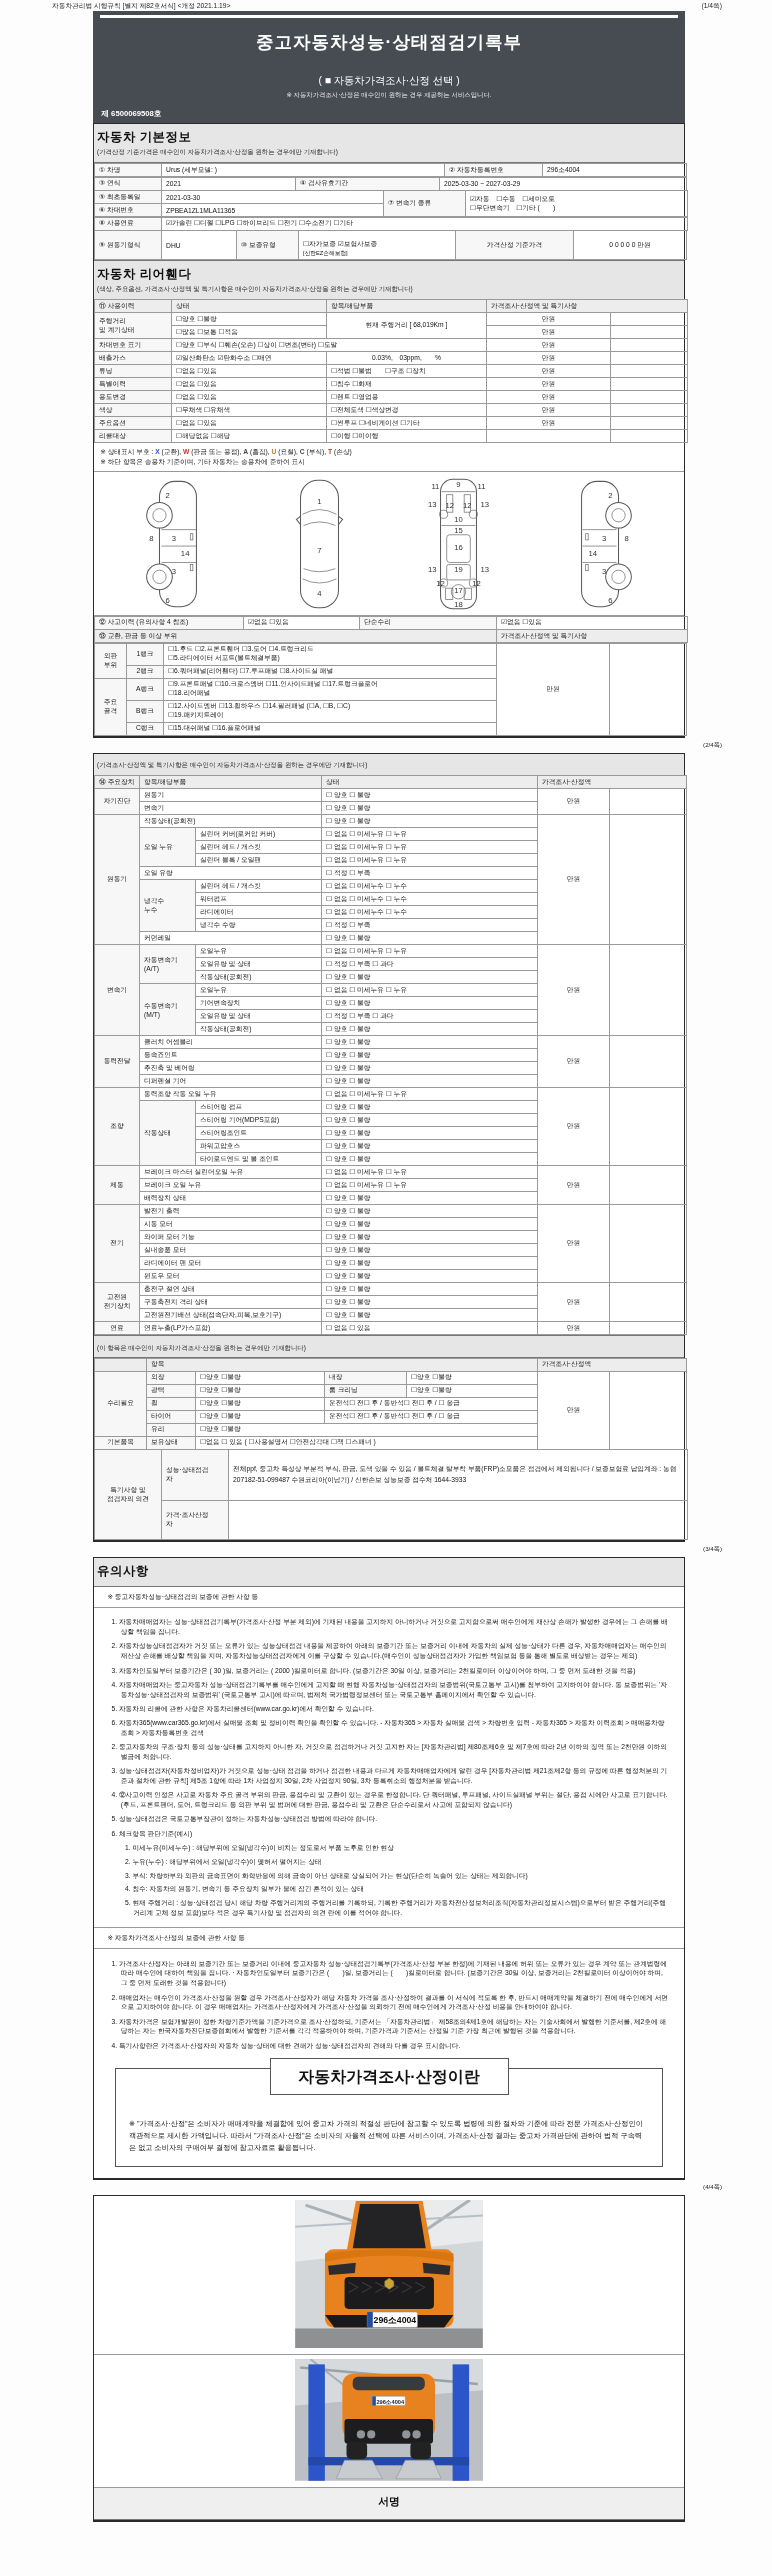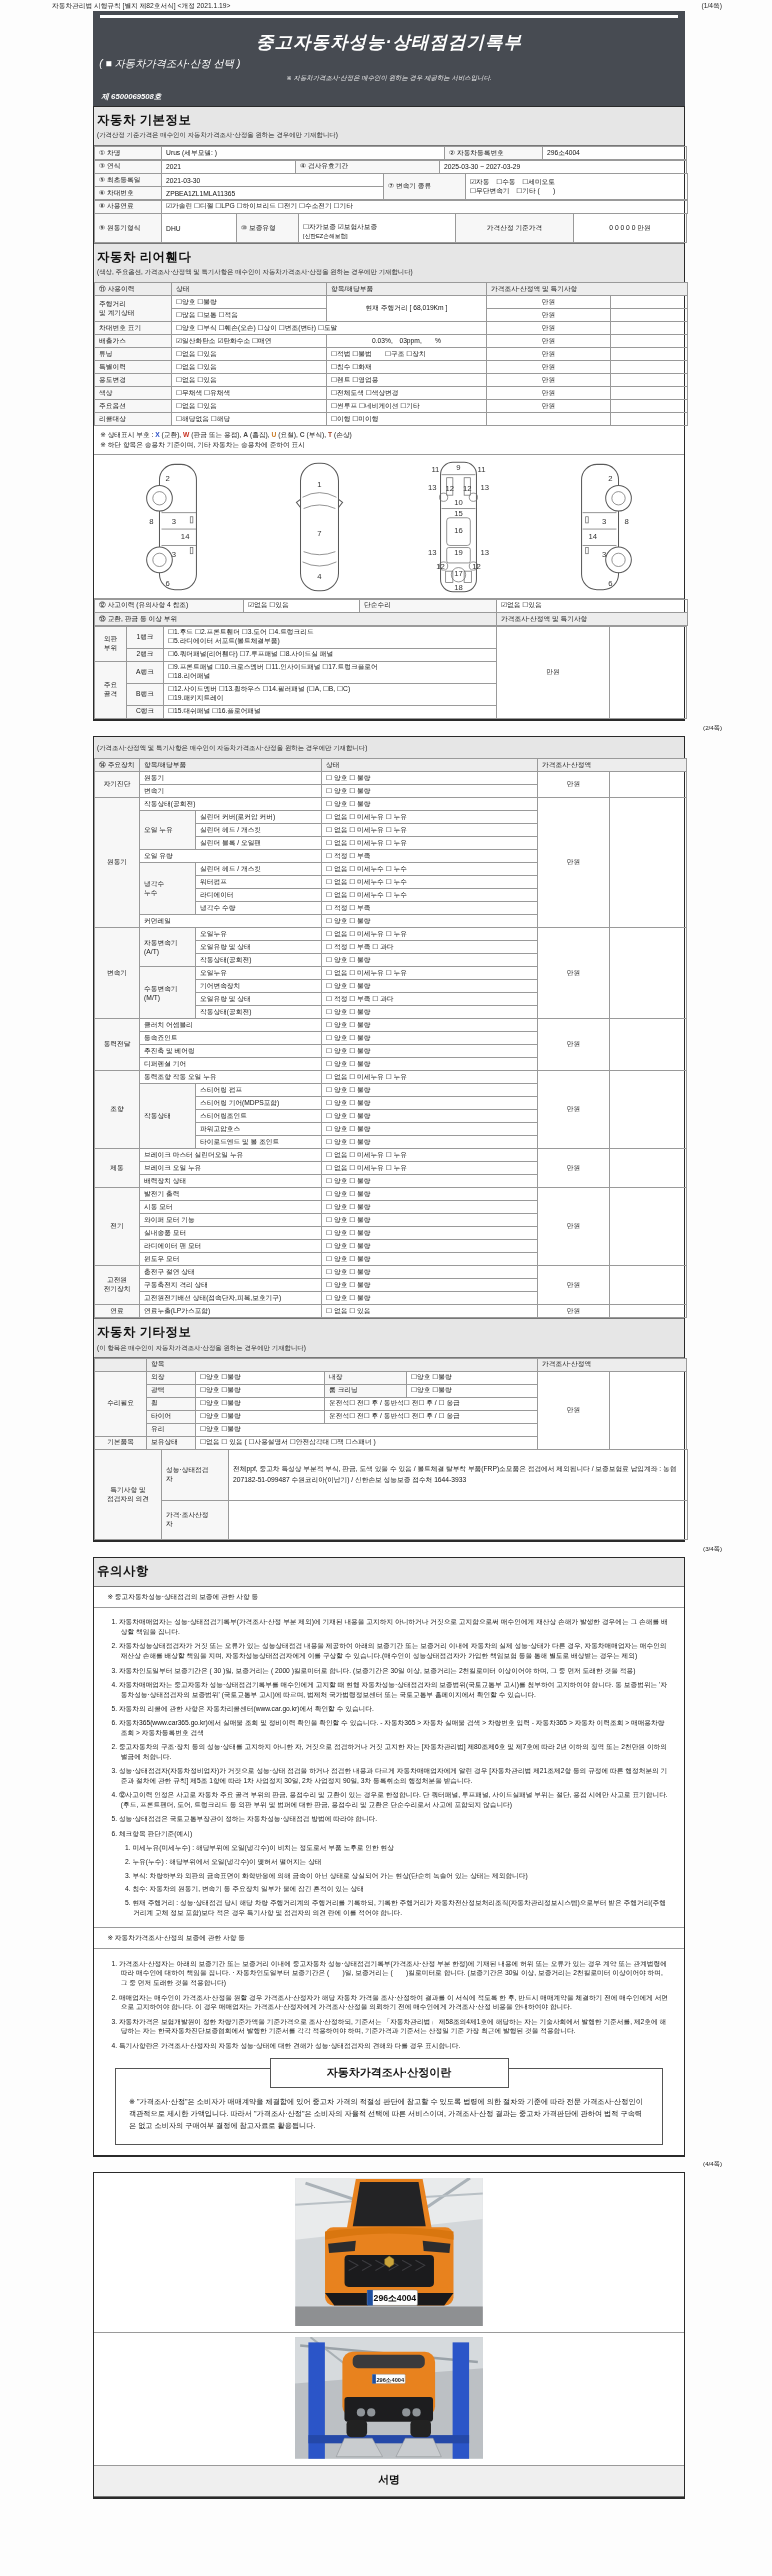--- a/index.html
+++ b/index.html
@@ -2,24 +2,24 @@
 <html style="font-size:8.2px"><head>
 <meta charset="utf-8">
 <style>
   html,body{margin:0;padding:0;}
   body{width:773px;height:2576px;position:relative;background:#fdfdfd;
        font-family:"Liberation Sans","DejaVu Sans",sans-serif;color:#111;overflow:hidden;}
   .topmeta{position:absolute;top:1.5px;left:52px;width:670px;display:flex;
            justify-content:space-between;font-size:6.7px;color:#222;}
   .doc{position:absolute;left:93px;top:11.3px;width:592px;}
   .block{border:1px solid #2a2a2a;border-bottom:2.6px solid #2a2a2a;background:#fff;margin-bottom:7.2px;}
-  .darkhead{background:#474b52;color:#fff;padding:3.1px 6.2px 3.1px;font-style:italic;}
+  .darkhead{background:#474b52;color:#fff;padding:3.1px 6.2px 3.1px;}
   .stripe{height:3.1px;background:#fff;margin:1px 1px 11.3px 1px;}
   .dh-title{text-align:center;font-size:17.5px;font-weight:bold;letter-spacing:1px;}
-  .dh-sub{text-align:left;font-size:10.3px;margin-top:3px;}
+  .dh-sub{text-align:center;font-size:10.3px;margin-top:20px;}
   .dh-note{text-align:center;font-size:6.4px;margin-top:3.1px;color:#eee;}
   .dh-no{font-size:7.7px;font-weight:bold;margin:9.3px 0 1px 2.1px;}
   .band{background:#e6e6e6;border-bottom:0.5px solid #777;text-align:left;padding:4.6px 3.1px;}
   .band h2{margin:0;font-size:12.4px;font-weight:bold;letter-spacing:0.5px;}
   .band .bsub{font-size:6.4px;margin-top:2.6px;color:#222;}
   table{border-collapse:collapse;width:100%;table-layout:fixed;}
   td,th{border:0.5px solid #9a9a9a;font-size:6.7px;padding:1.5px 4.1px;vertical-align:middle;
         overflow:hidden;white-space:pre-line;}
   th{background:#ededed;font-weight:normal;text-align:left;}
   .lab{background:#f7f7f7;}
@@ -37,22 +37,22 @@
   .finalband{background:#e6e6e6;border-bottom:0.5px solid #777;padding:4.1px 5.2px;text-align:center;}
   .final-line{font-size:10.3px;font-weight:bold;}
   .amtbox{display:inline-block;border:0.5px solid #888;background:#f2f2f2;font-size:9.3px;
           padding:1.5px 7.2px;margin-left:9.3px;letter-spacing:3.1px;}
   .final-note{font-size:6.4px;margin-top:3.6px;}
   .ntc{font-size:6.7px;line-height:1.45;}
   .ntc .sec{padding:5.2px 13.4px;border-bottom:0.5px solid #9a9a9a;}
   .ntc .item{margin:4.6px 0;padding-left:13.4px;text-indent:-9.3px;}
   .ntc .subitem{margin:4.1px 0 4.1px 13.4px;padding-left:12.4px;text-indent:-8.2px;}
   .infobox-outer{margin:8.2px 20.6px 10.3px;border:0.5px solid #555;padding:12.4px 13.4px;}
-  .infobox-title{width:237px;margin:-24px auto 8px;border:0.5px solid #555;background:#fff;
-                 text-align:center;font-size:11px;font-weight:bold;padding:6.2px 0;}
+  .infobox-title{width:237px;margin:-24px auto 23px;border:0.5px solid #555;background:#fff;
+                 text-align:center;font-size:16px;font-weight:bold;padding:6.2px 0;}
   .infobox-text{font-size:7.2px;line-height:1.65;}
   .photo-row{border-bottom:0.5px solid #9a9a9a;text-align:center;padding:4.1px 0;}
   .signband{background:#efefef;border-bottom:0.5px solid #777;padding:7.2px 15.5px 9.3px;}
   .sign-title{text-align:center;font-size:10.8px;font-weight:bold;}
 </style>
 </head>
 <body>
 
 <div class="topmeta">
   <span>자동차관리법 시행규칙 [별지 제82호서식] &lt;개정 2021.1.19&gt;</span>
@@ -657,21 +657,20 @@
         <td class="lab ctr">연료</td>
         <td colspan="2">연료누출(LP가스포함)</td>
         <td>☐ 없음  ☐ 있음</td>
         <td class="unit">만원</td>
         <td></td>
       </tr>
     </tbody>
       </table>
 
     <div class="band" style="border-top:0.5px solid #777">
-      <h2>자동차 기타정보</h2>
       <div class="bsub">(이 항목은 매수인이 자동차가격조사·산정을 원하는 경우에만 기재합니다)</div>
     </div>
 
     <table class="stk">
       <colgroup>
           <col style="width:52px">
           <col style="width:49px">
           <col style="width:129px">
           <col style="width:82px">
           <col style="width:131px">

